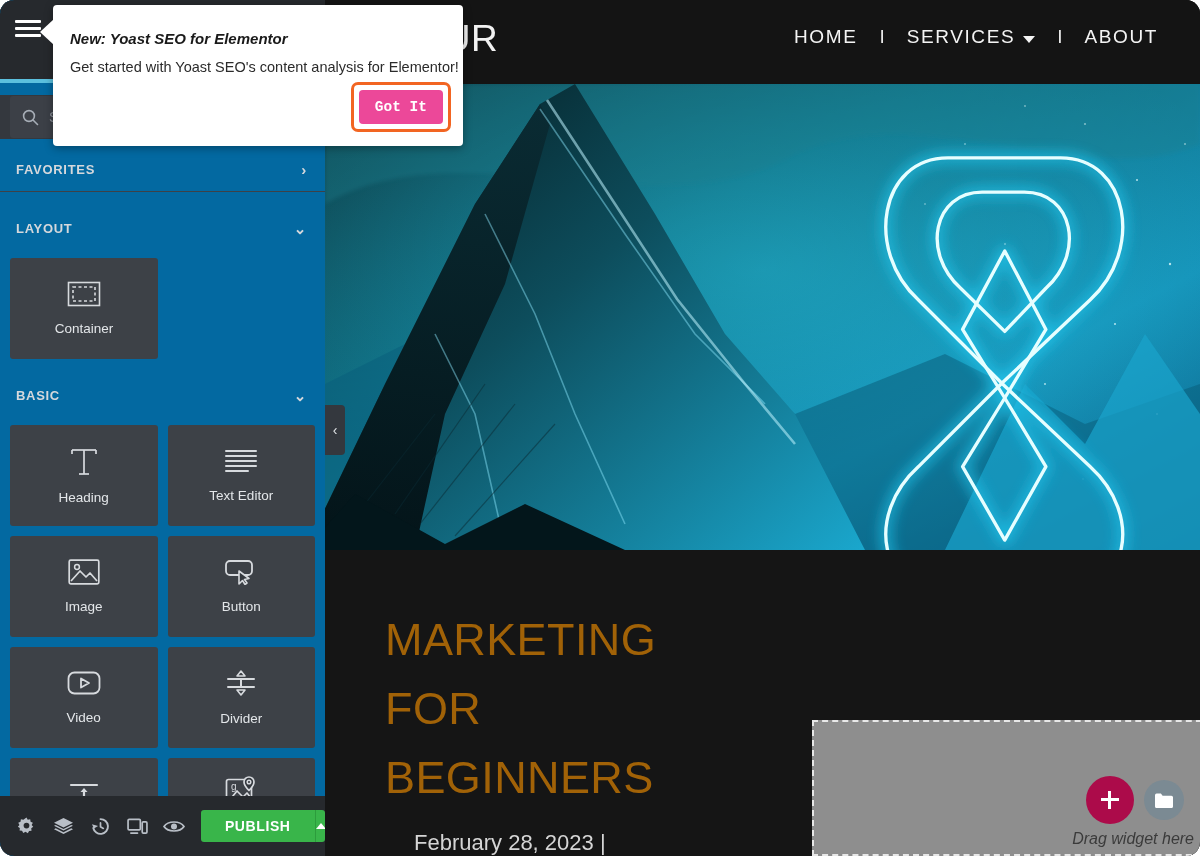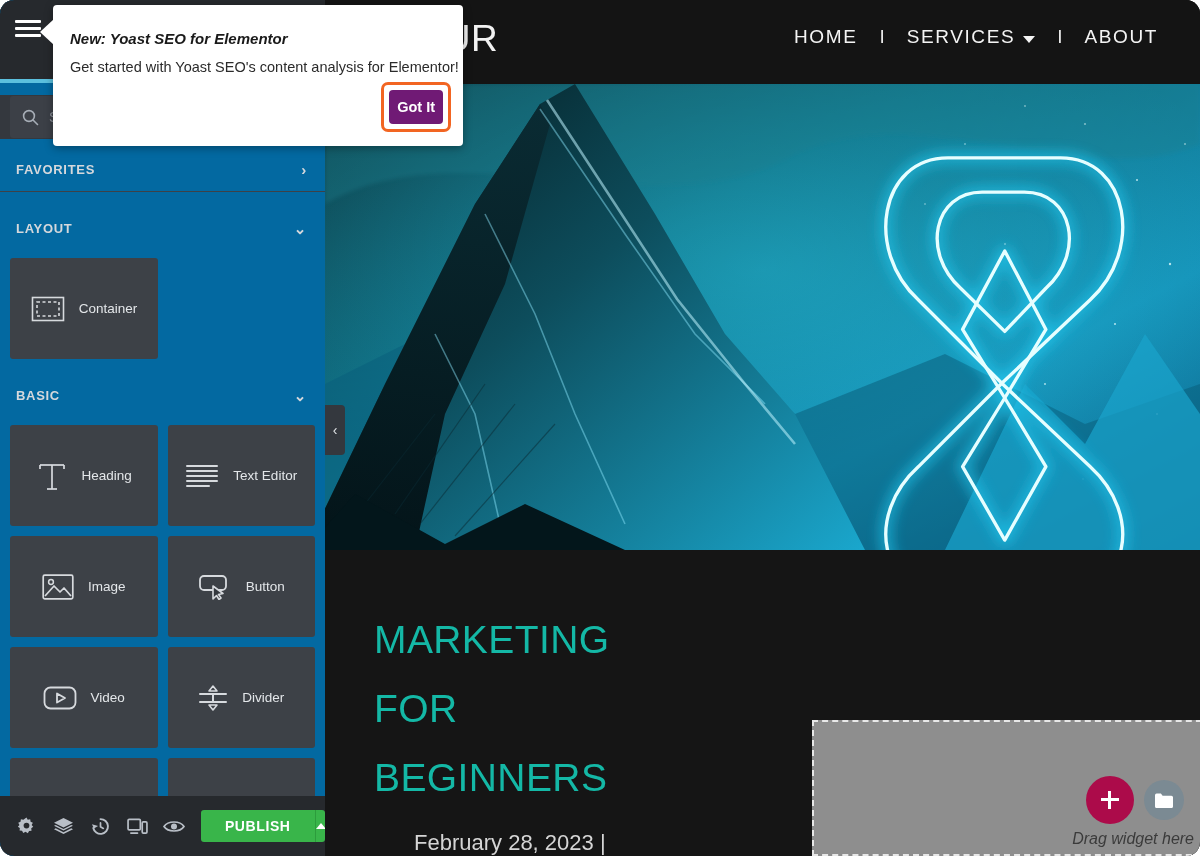--- a/index.html
+++ b/index.html
@@ -84,26 +84,27 @@
   }
   #hero svg { display:block; width:100%; height:100%; }
 
   
   #hero-copy {
     position: absolute;
     left: 374px; top: 605px;
     width: 430px;
   }
   .hero-line {
-    color: #14b8a6;
-    font-size: 39px;
+    color: #a16207;
+    font-size: 45px;
     font-weight: 300;
     line-height: 69px;
     letter-spacing: 0.4px;
     white-space: nowrap;
+    margin-left: 11px;
   }
   #hero-date {
     position: absolute;
     left: 374px; top: 830px;
     color: #d5d5d5;
     font-size: 22px;
     font-weight: 300;
     white-space: nowrap;
     margin-left: 40px;
   }
@@ -222,21 +223,21 @@
   .widget-grid {
     display: grid;
     grid-template-columns: 1fr 1fr;
     gap: 10px;
     padding: 8px 10px 0 10px;
   }
   .widget {
     background: #3d4147;
     border-radius: 3px;
     height: 101px;
-    display: flex; flex-direction: row;
+    display: flex; flex-direction: column;
     align-items: center; justify-content: center;
     gap: 14px;
     cursor: grab;
   }
   .widget .wlabel {
     color: #e3e6e9;
     font-size: 13.5px;
   }
   .widget svg { display:block; }
 
@@ -329,27 +330,27 @@
   }
   #gotit-wrap {
     position: absolute;
     right: 12px; bottom: 14px;
     padding: 5px;
     border: 3px solid #f26522;
     border-radius: 7px;
     background: #ffffff;
   }
   #gotit-btn {
-    background: #701a75;
+    background: #ec4899;
     color: #ffffff;
     font-size: 14.5px; font-weight: 700;
     border: none; border-radius: 4px;
-    padding: 9px 8px;
-    cursor: pointer;
-    font-family: Liberation Sans, sans-serif;
+    padding: 9px 16px;
+    cursor: pointer;
+    font-family: Liberation Mono, monospace;
   }
 </style>
 </head>
 <body>
 
 <div id="app">
 
   <div id="preview">
 
     <div id="site-header">

